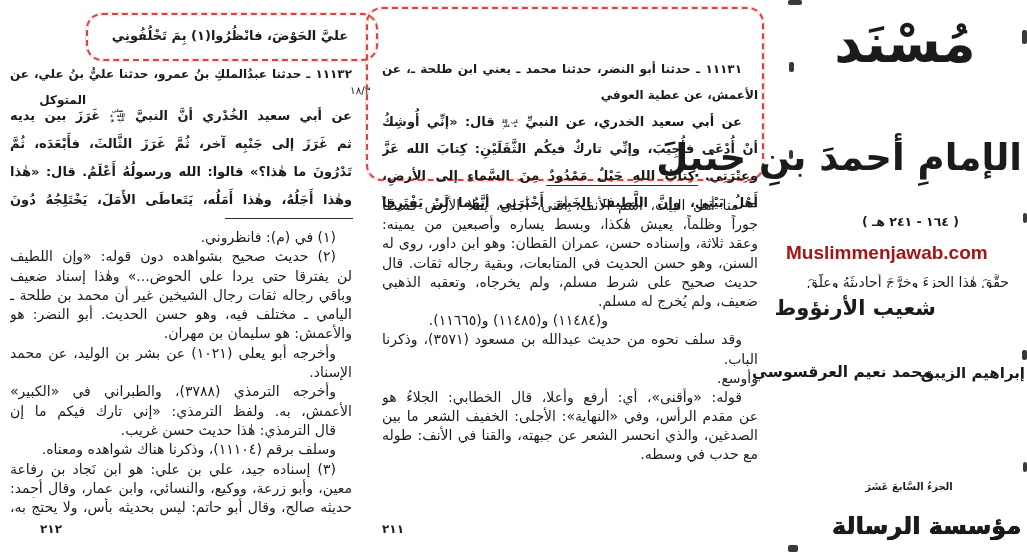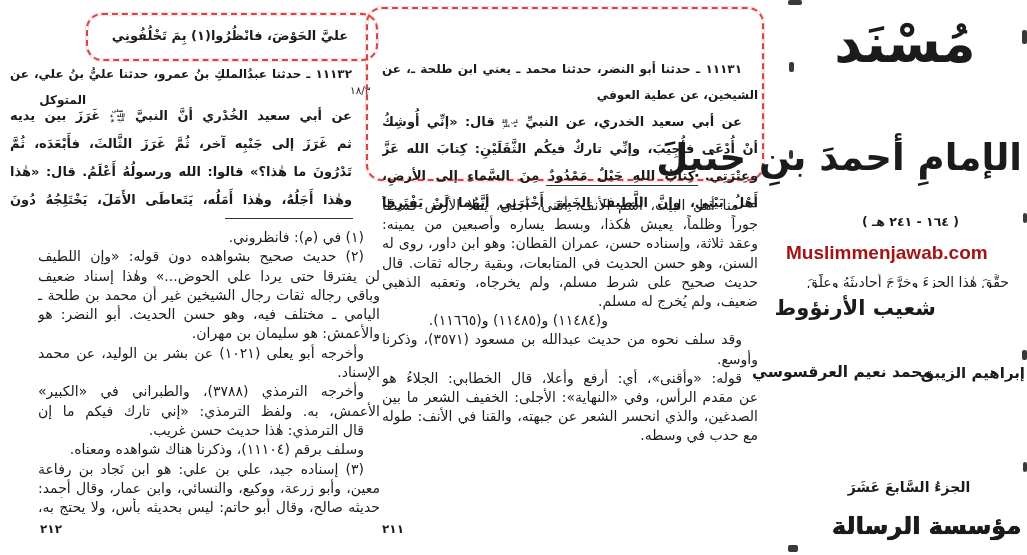--- a/index.html
+++ b/index.html
@@ -55,21 +55,21 @@
 
 <div class="abs" style="left:10px;top:102px;width:342px;">
   <div class="ar ln matn jl"><span>عن أبي سعيد الخُدْري أنَّ النبيَّ </span><span class="saw ar">صلى الله عليه وسلم</span><span> غَرَزَ بين يديه غَرْزاً،</span></div>
   <div class="ar ln matn jl">ثم غَرَزَ إلى جَنْبِه آخر، ثُمَّ غَرَزَ الثَّالثَ، فأَبْعَدَه، ثُمَّ قال: «هَلْ</div>
   <div class="ar ln matn jl">تَدْرُونَ ما هٰذا؟» قالوا: الله ورسولُهُ أَعْلَمُ. قال: «هٰذا الإنسانُ،</div>
   <div class="ar ln matn jl">وهٰذا أَجَلُهُ، وهٰذا أَمَلُه، يَتَعاطَى الأَمَلَ، يَخْتَلِجُهُ دُونَ ذٰلِكَ»(٣).</div>
 </div>
 
 <div class="abs divider" style="left:225px;top:218px;width:128px;"></div>
 
-<div class="abs" style="left:10px;top:228px;width:342px;margin-left:28px;">
+<div class="abs" style="left:10px;top:228px;width:342px;">
   <div class="ar ln fn rs ind">(١) في (م): فانظروني.</div>
   <div class="ar ln fn jl ind">(٢) حديث صحيح بشواهده دون قوله: «وإن اللطيف الخبير أخبرني أنهما</div>
   <div class="ar ln fn jl">لن يفترقا حتى يردا علي الحوض...» وهٰذا إسناد ضعيف لضعف عطية العوفي،</div>
   <div class="ar ln fn jl">وباقي رجاله ثقات رجال الشيخين غير أن محمد بن طلحة ـ وهو ابن مصرف</div>
   <div class="ar ln fn jl">اليامي ـ مختلف فيه، وهو حسن الحديث. أبو النضر: هو هاشم بن القاسم،</div>
   <div class="ar ln fn rs">والأعمش: هو سليمان بن مهران.</div>
   <div class="ar ln fn jl ind">وأخرجه أبو يعلى (١٠٢١) عن بشر بن الوليد، عن محمد بن طلحة، بهٰذا</div>
   <div class="ar ln fn rs">الإسناد.</div>
   <div class="ar ln fn jl ind">وأخرجه الترمذي (٣٧٨٨)، والطبراني في «الكبير» (٢٦٧٩) من طريقين عن</div>
   <div class="ar ln fn jl">الأعمش، به. ولفظ الترمذي: «إني تارك فيكم ما إن تمسكتم به لن تضلوا بعدي»</div>
@@ -79,38 +79,39 @@
   <div class="ar ln fn jl">معين، وأبو زرعة، ووكيع، والنسائي، وابن عمار، وقال أحمد: لم يكن به بأس،</div>
   <div class="ar ln fn jl">حديثه صالح، وقال أبو حاتم: ليس بحديثه بأس، ولا يحتج به، وقال الحافظ =</div>
 </div>
 
 <div class="abs ar pagenum" style="left:40px;top:522px;width:342px;">٢١٢</div>
 
 <div class="abs hl-box" style="left:366px;top:7px;width:394px;height:170px;"></div>
 
 <div class="abs" style="left:382px;top:14px;width:376px;">
   <div class="ar ln isnad jl ind" style="line-height:26px;height:26px;margin-top:42px;">١١١٣١ ـ حدثنا أبو النضر، حدثنا محمد ـ يعني ابن طلحة ـ، عن</div>
-  <div class="ar ln isnad rs" style="line-height:26px;height:26px;">الشيخين، عن عطية العوفي</div>
+  <div class="ar ln isnad rs" style="line-height:26px;height:26px;">الأعمش، عن عطية العوفي</div>
   <div class="ar ln matn matn211 jl ind"><span>عن أبي سعيد الخدري، عن النبيِّ </span><span class="saw ar">صلى الله عليه وسلم</span><span> قال: «إنِّي أُوشِكُ</span></div>
   <div class="ar ln matn matn211 jl">أنْ أُدْعَى فأُجِيبَ، وإنِّي تاركٌ فيكُم الثَّقَلَيْنِ: كِتابَ الله عَزَّ وجَلَّ،</div>
   <div class="ar ln matn matn211 jl">وعِتْرَتِي. كِتابُ اللهِ حَبْلٌ مَمْدُودٌ مِنَ السَّماءِ إلى الأرضِ، وعِتْرَتِي</div>
   <div class="ar ln matn matn211 jl">أَهْلُ بَيْتِي، وإنَّ اللَّطِيفَ الخَبِيرَ أَخْبَرَنِي أنَّهُما لَنْ يَفْتَرِقا حتَّى يَرِدَا</div>
 </div>
 
 <div class="abs divider" style="left:546px;top:185px;width:152px;"></div>
 
 <div class="abs" style="left:382px;top:196px;width:376px;">
   <div class="ar ln fn fn211 jl">= منا أهل البيت، أشم الأنف، أقنى، أجلى، يملا الأرض قسطاً وعدلاً كما ملئت</div>
   <div class="ar ln fn fn211 jl">جوراً وظلماً، يعيش هٰكذا، وبسط يساره وأصبعين من يمينه: المسبحة والإبهام،</div>
   <div class="ar ln fn fn211 jl">وعقد ثلاثة، وإسناده حسن، عمران القطان: وهو ابن داور، روى له أصحاب</div>
   <div class="ar ln fn fn211 jl">السنن، وهو حسن الحديث في المتابعات، وبقية رجاله ثقات. قال الحاكم: هٰذا</div>
   <div class="ar ln fn fn211 jl">حديث صحيح على شرط مسلم، ولم يخرجاه، وتعقبه الذهبي بقوله: عمران</div>
   <div class="ar ln fn fn211 rs">ضعيف، ولم يُخرج له مسلم.</div>
   <div class="ar ln fn fn211 rs ind-xl">و(١١٤٨٤) و(١١٤٨٥) و(١١٦٦٥).</div>
   <div class="ar ln fn fn211 jl ind">وقد سلف نحوه من حديث عبدالله بن مسعود (٣٥٧١)، وذكرنا هناك أحاديث</div>
+  <div class="ar ln fn fn211 rs">الباب.</div>
   <div class="ar ln fn fn211 rs">وأوسع.</div>
   <div class="ar ln fn fn211 jl ind">قوله: «وأقنى»، أي: أرفع وأعلا، قال الخطابي: الجلاءُ هو انحسار الشعر</div>
   <div class="ar ln fn fn211 jl">عن مقدم الرأس، وفي «النهاية»: الأجلى: الخفيف الشعر ما بين النزعتين من</div>
   <div class="ar ln fn fn211 jl">الصدغين، والذي انحسر الشعر عن جبهته، والقنا في الأنف: طوله ودقة أرنبته</div>
   <div class="ar ln fn fn211 rs">مع حدب في وسطه.</div>
 </div>
 
 <div class="abs ar pagenum" style="left:382px;top:522px;width:376px;">٢١١</div>
 
 <div class="abs ar cover-big" style="left:800px;top:8px;width:210px;font-size:54px;line-height:72px;">مُسْنَد</div>
@@ -121,21 +122,21 @@
 
 <div class="abs wm ltr" style="left:786px;top:242px;font-size:19px;color:var(--watermark-red);">Muslimmenjawab.com</div>
 
 <div class="abs ar ln" style="left:796px;top:274px;width:224px;font-size:14px;height:14px;text-align:center;font-weight:400;">حقَّقَ هٰذا الجزءَ وخرَّجَ أحاديثَهُ وعلَّقَ عليه</div>
 
 <div class="abs ar cover-big" style="left:786px;top:292px;width:150px;font-size:21px;line-height:32px;">شعيب الأرنؤوط</div>
 
 <div class="abs ar cover-big" style="left:933px;top:360px;width:92px;font-size:15px;line-height:26px;">إبراهيم الزيبق</div>
 <div class="abs ar cover-big" style="left:782px;top:358px;width:150px;font-size:15.5px;line-height:28px;">محمد نعيم العرقسوسي</div>
 
-<div class="abs ar cover-big" style="left:843px;top:475px;width:132px;font-size:14px;line-height:24px;">الجزءُ السَّابعَ عَشَرَ</div>
+<div class="abs ar cover-big" style="left:843px;top:475px;width:132px;font-size:10px;line-height:24px;">الجزءُ السَّابعَ عَشَرَ</div>
 
 <div class="abs ar cover-big" style="left:856px;top:508px;width:165px;font-size:24px;line-height:36px;text-shadow:0 0 .7px #000, .5px 0 #000;">مؤسسة الرسالة</div>
 
 <div class="abs artifact" style="left:788px;top:0;width:14px;height:5px;"></div>
 <div class="abs artifact" style="left:789px;top:62px;width:5px;height:10px;"></div>
 <div class="abs artifact" style="left:789px;top:150px;width:4px;height:9px;"></div>
 <div class="abs artifact" style="left:1022px;top:30px;width:5px;height:14px;"></div>
 <div class="abs artifact" style="left:1023px;top:213px;width:4px;height:10px;"></div>
 <div class="abs artifact" style="left:1022px;top:350px;width:5px;height:10px;"></div>
 <div class="abs artifact" style="left:1023px;top:462px;width:4px;height:10px;"></div>

